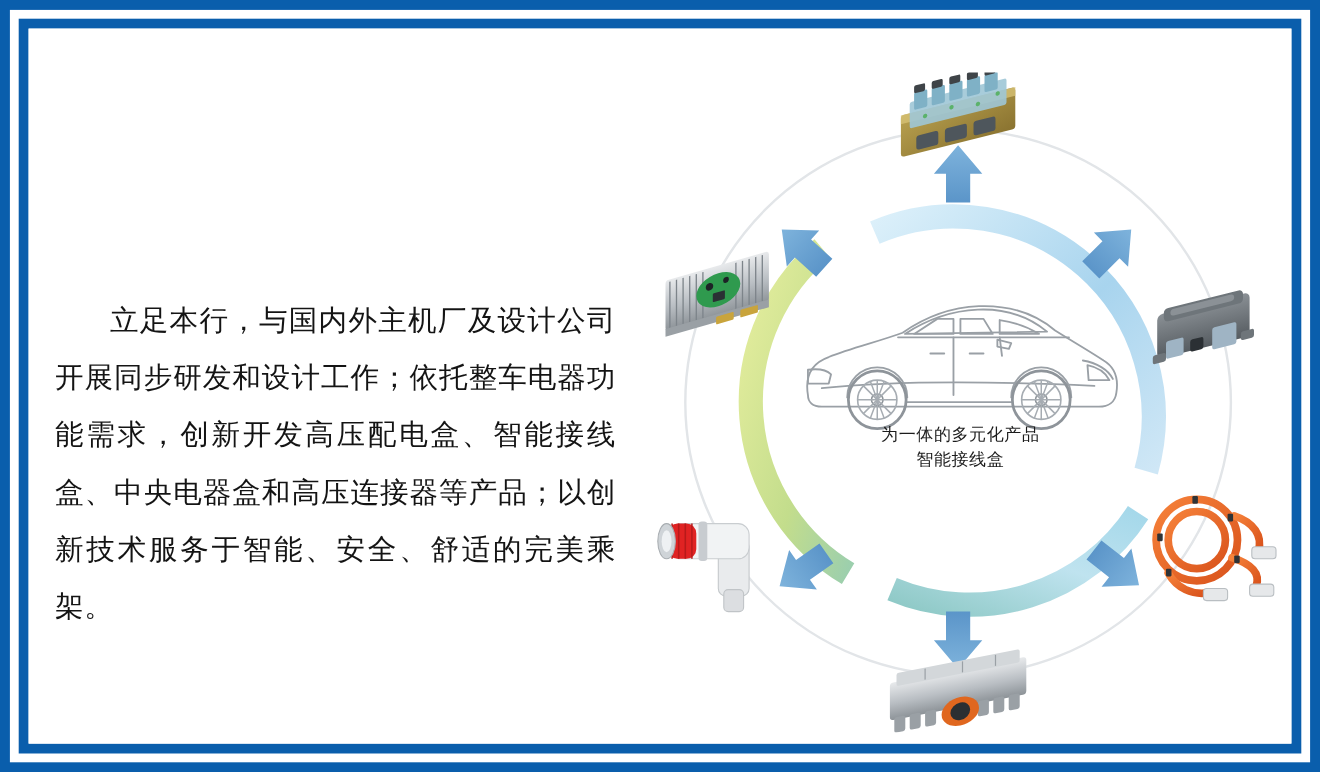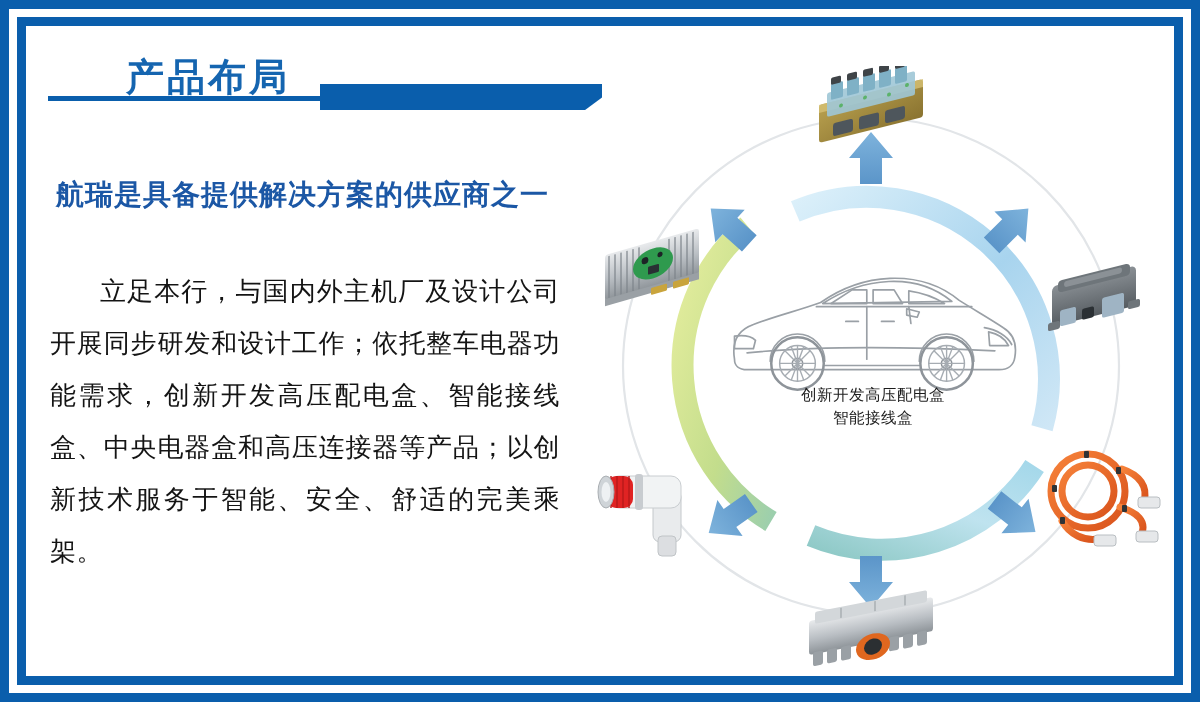--- a/index.html
+++ b/index.html
@@ -115,27 +115,21 @@
 </head>
 <body>
 
 <div id="slide">
 
   <div class="frame-outer"></div>
   <div class="frame-inner"></div>
 
   <div class="canvas">
 
-    <div class="heading-wrap">
-      <div class="heading-bar"></div>
-      <div class="heading-thinline"></div>
-      <div class="heading-title">产品布局</div>
-    </div>
-
-    <div class="subtitle">航瑞是具备提供解决方案的供应商之一</div>
+
     <div class="body-text">立足本行，与国内外主机厂及设计公司开展同步研发和设计工作；依托整车电器功能需求，创新开发高压配电盒、智能接线盒、中央电器盒和高压连接器等产品；以创新技术服务于智能、安全、舒适的完美乘架。</div>
 
     <div class="diagram">
       <svg viewBox="0 0 600 600" xmlns="http://www.w3.org/2000/svg">
         <defs>
           <linearGradient id="gblue" x1="0" y1="0" x2="1" y2="1">
             <stop offset="0%" stop-color="#dcf0fa"></stop>
             <stop offset="55%" stop-color="#a8d4ee"></stop>
             <stop offset="100%" stop-color="#cfe7f6"></stop>
           </linearGradient>
@@ -416,19 +410,19 @@
               <line x1="-24" y1="-20" x2="-24" y2="12"></line>
             </g>
             <ellipse cx="-47" cy="-4" rx="8" ry="16" fill="#cfd4d8" stroke="#a9aeb2" stroke-width="1"></ellipse>
             <ellipse cx="-47" cy="-4" rx="4.5" ry="10" fill="#eef1f3"></ellipse>
             <rect x="-18" y="-22" width="8" height="36" rx="3" fill="#c8ccd0"></rect>
           </g>
         </g>
       </svg>
 
       <div class="center-text">
-        <div>创新开发高压配电盒</div>
+        <div>为一体的多元化产品</div>
         <div>智能接线盒</div>
       </div>
     </div>
 
   </div>
 </div>
 
 </body></html>

